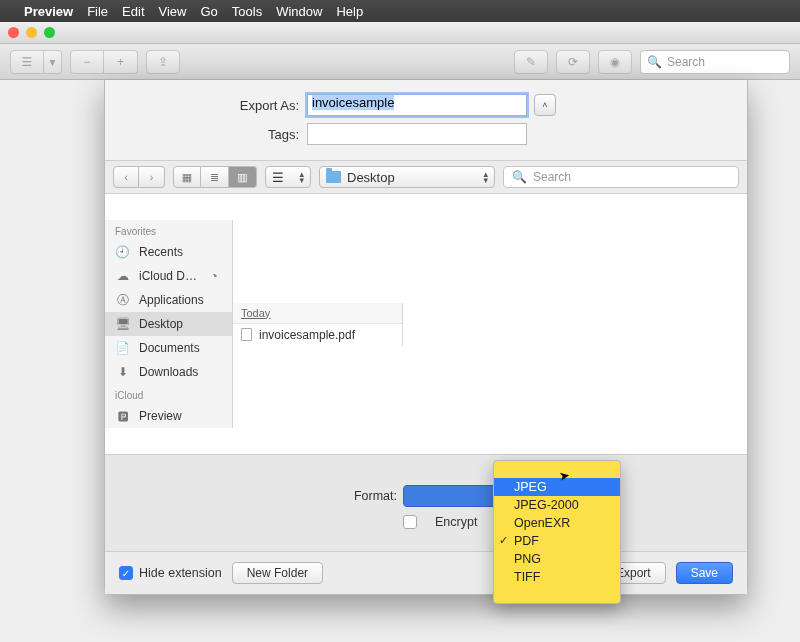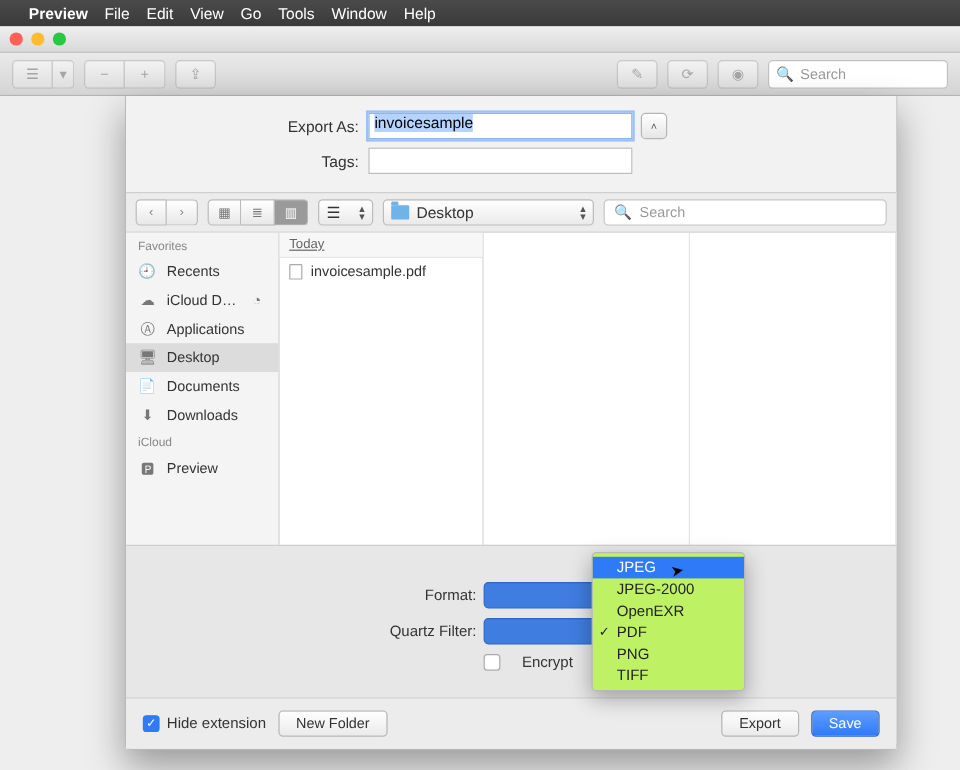--- a/index.html
+++ b/index.html
@@ -41,21 +41,21 @@
 .navseg { display:flex; } .navseg .seg { width:26px; height:22px; border:1px solid #bcbcbc; background:linear-gradient(#fff,#e8e8e8); display:flex;align-items:center;justify-content:center; color:#888; font-size:11px;}
 .navseg .seg:first-child{border-radius:4px 0 0 4px;} .navseg .seg:last-child{border-radius:0 4px 4px 0; border-left:none;}
 .viewseg { display:flex; } .viewseg .seg{ width:28px;height:22px;border:1px solid #bcbcbc;background:linear-gradient(#fff,#e8e8e8); border-left:none; display:flex;align-items:center;justify-content:center;color:#777;font-size:11px;}
 .viewseg .seg:first-child{border-left:1px solid #bcbcbc;border-radius:4px 0 0 4px;} .viewseg .seg:last-child{border-radius:0 4px 4px 0;}
 .viewseg .seg.active{ background:#9a9a9a; color:#fff; }
 .popup { height:22px; border:1px solid #bcbcbc; border-radius:4px; background:linear-gradient(#fff,#eaeaea); display:flex; align-items:center; padding:0 6px; gap:6px; min-width:176px; color:#333;}
 .popup .arr{ margin-left:auto; font-size:9px; color:#555; display:flex; flex-direction:column; line-height:6px;}
 .locsearch { flex:1; height:22px; border:1px solid #c6c6c6; border-radius:4px; background:#fff; display:flex; align-items:center; padding:0 8px; gap:6px; color:#9a9a9a; font-size:12px; min-width:180px;}
 .folder-icon{ width:15px;height:12px;background:#6fb3e8;border-radius:1px;position:relative;} .folder-icon::before{content:"";position:absolute;left:0;top:-3px;width:6px;height:3px;background:#6fb3e8;border-radius:1px 1px 0 0;}
 
-.browser { display:flex; height:260px; background:#fff; }
+.browser { display:flex; height:260px; background:#fff;align-items:center; }
 .sidebar { width:128px; border-right:1px solid #d4d4d4; background:#f4f4f4; overflow:auto; }
 .sb-head { font-size:10px; color:#888; padding:6px 10px 3px; text-transform:none; }
 .sb-item { display:flex; align-items:center; gap:8px; padding:5px 10px; color:#333; font-size:12px; }
 .sb-item.sel { background:#dcdcdc; }
 .sb-item .ic { width:16px; height:14px; display:flex; align-items:center; justify-content:center; color:#777; }
 .midcol { width:170px; border-right:1px solid #d8d8d8; }
 .midhead { font-size:11px; color:#666; padding:4px 8px; border-bottom:1px solid #e5e5e5; background:#f7f7f7;text-decoration:underline;}
 .fileitem { display:flex; align-items:center; gap:7px; padding:4px 8px; font-size:12px; color:#333;}
 .rightcol { flex:1; display:flex; }
 .rightcol .pane { flex:1; border-right:1px solid #e4e4e4; }
@@ -68,21 +68,21 @@
   linear-gradient(#fff,#fff) center/6px 1px no-repeat; opacity:.0;}
 .bluepop .arr{ position:absolute; right:6px; top:3px; font-size:8px; line-height:7px; color:#fff;}
 .chk { width:14px;height:14px;border:1px solid #aaa;border-radius:3px;background:#fff; display:inline-flex;align-items:center;justify-content:center; }
 .chk.on{ background:#2f7af6; border-color:#2f7af6; color:#fff; font-size:10px;}
 .bottombar { display:flex; align-items:center; padding:10px 14px; border-top:1px solid #cfcfcf; background:#ececec; gap:10px;}
 .btn { height:22px; padding:0 14px; border:1px solid #b6b6b6; border-radius:4px; background:linear-gradient(#fff,#eaeaea); font-size:12px; color:#333; display:inline-flex; align-items:center;}
 .btn.primary { background:linear-gradient(#5c9dff,#2f7af6); border-color:#2f66c8; color:#fff; }
 .hide-ext { display:flex; align-items:center; gap:6px; font-size:12.5px; color:#333;}
 .bspacer{flex:1;}
 
-.menu { position:absolute; left:388px; top:380px; width:128px; background:#bef264; border:1px solid #b8b8b8; border-radius:4px; box-shadow:0 6px 18px rgba(0,0,0,.3); padding:3px 0; z-index:10; }
+.menu { position:absolute; left:388px; top:380px; width:128px; background:#fde047; border:1px solid #b8b8b8; border-radius:4px; box-shadow:0 6px 18px rgba(0,0,0,.3); padding:17px 0; z-index:10; }
 .mi { padding:2px 10px 2px 20px; font-size:12.5px; color:#222; position:relative;}
 .mi.hl { background:#2f7af6; color:#fff; }
 .mi.ck::before { content:"✓"; position:absolute; left:5px; top:2px; font-size:11px; }
 
 .cursor { position:absolute; left:454px; top:388px; z-index:12; font-size:13px; color:#000; transform:rotate(-10deg);}
 </style>
 </head>
 <body>
 
 <div class="menubar">
@@ -220,26 +220,20 @@
       </div>
 
       <div class="lower">
         <div class="lrow">
           <label>Format:</label>
           <div class="bluepop">
               <span class="arr">▴<br>▾</span>
             </div>
         </div>
         <div class="lrow">
-          <label>Quartz Filter:</label>
-          <div class="bluepop" style="min-width:130px;">
-              <span class="arr">▴<br>▾</span>
-            </div>
-        </div>
-        <div class="lrow">
           <label></label>
           <span class="chk"></span>
           <span style="margin-left:18px;font-size:12.5px;color:#333;">Encrypt</span>
         </div>
       </div>
 
       <div class="bottombar">
         <div class="hide-ext">
           <span class="chk on">✓</span>
           <span>Hide extension</span>

